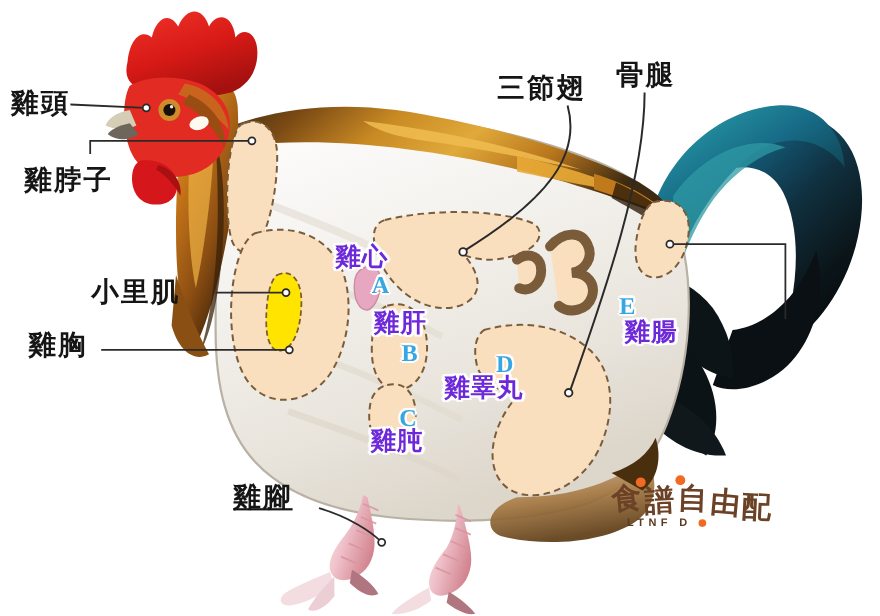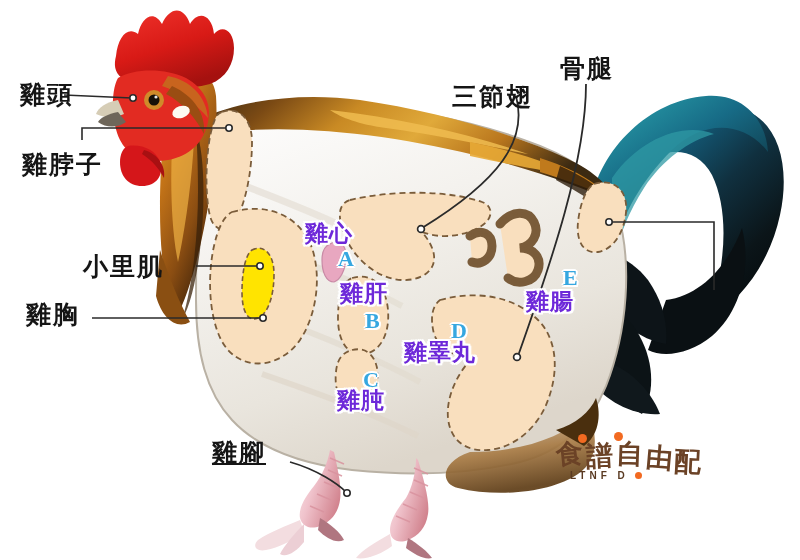--- a/index.html
+++ b/index.html
@@ -309,41 +309,41 @@
     <circle cx="421" cy="229" r="3.4" fill="#fff" stroke="#2a2a2a" stroke-width="1.7"></circle>
 
     <path d="M586 84 C586 160 552 260 518 356" stroke-width="1.8"></path>
     <circle cx="517" cy="357" r="3.4" fill="#fff" stroke="#2a2a2a" stroke-width="1.7"></circle>
 
     <path d="M714 290 L714 222 L610 222"></path>
     <circle cx="609" cy="222" r="3.2" fill="#fff" stroke="#2a2a2a" stroke-width="1.6"></circle>
   </g>
 </svg>
 
-<div class="olabel" style="left:20px;top:82px;">雞頭</div>
+<div class="olabel" style="left:10px;top:82px;">雞頭</div>
 <div class="olabel" style="left:22px;top:152px;">雞脖子</div>
 <div class="olabel" style="left:83px;top:254px;">小里肌</div>
 <div class="olabel" style="left:26px;top:302px;">雞胸</div>
 <div class="olabel" style="left:212px;top:440px;text-decoration:underline;">雞腳</div>
-<div class="olabel" style="left:452px;top:68px;margin-top:16px;">三節翅</div>
+<div class="olabel" style="left:452px;top:68px;">三節翅</div>
 <div class="olabel" style="left:560px;top:56px;">骨腿</div>
 
 <div class="organ" style="left:305px;top:222px;">雞心</div>
 <div class="keyl" style="left:338px;top:248px;">A</div>
 
 <div class="organ" style="left:340px;top:282px;">雞肝</div>
 <div class="keyl" style="left:365px;top:310px;">B</div>
 
 <div class="organ" style="left:337px;top:389px;">雞肫</div>
 <div class="keyl" style="left:363px;top:369px;">C</div>
 
 <div class="organ" style="left:404px;top:341px;text-align:center;">雞睪丸</div>
 <div class="keyl" style="left:451px;top:320px;">D</div>
 
-<div class="organ" style="left:526px;top:290px;">雞腸</div>
+<div class="organ" style="left:568px;top:290px;">雞腸</div>
 <div class="keyl" style="left:563px;top:267px;">E</div>
 
 <div id="logo">
   <div class="lg-ch" style="left:0px;top:8px;transform:rotate(-6deg);">食</div>
   <div class="lg-dot" style="left:22px;top:2px;"></div>
 
   <div class="lg-ch" style="left:30px;top:10px;transform:rotate(-3deg);">譜</div>
   <div class="lg-dot" style="left:58px;top:0px;"></div>
 
   <div class="lg-ch" style="left:60px;top:8px;transform:rotate(2deg);">自</div>

